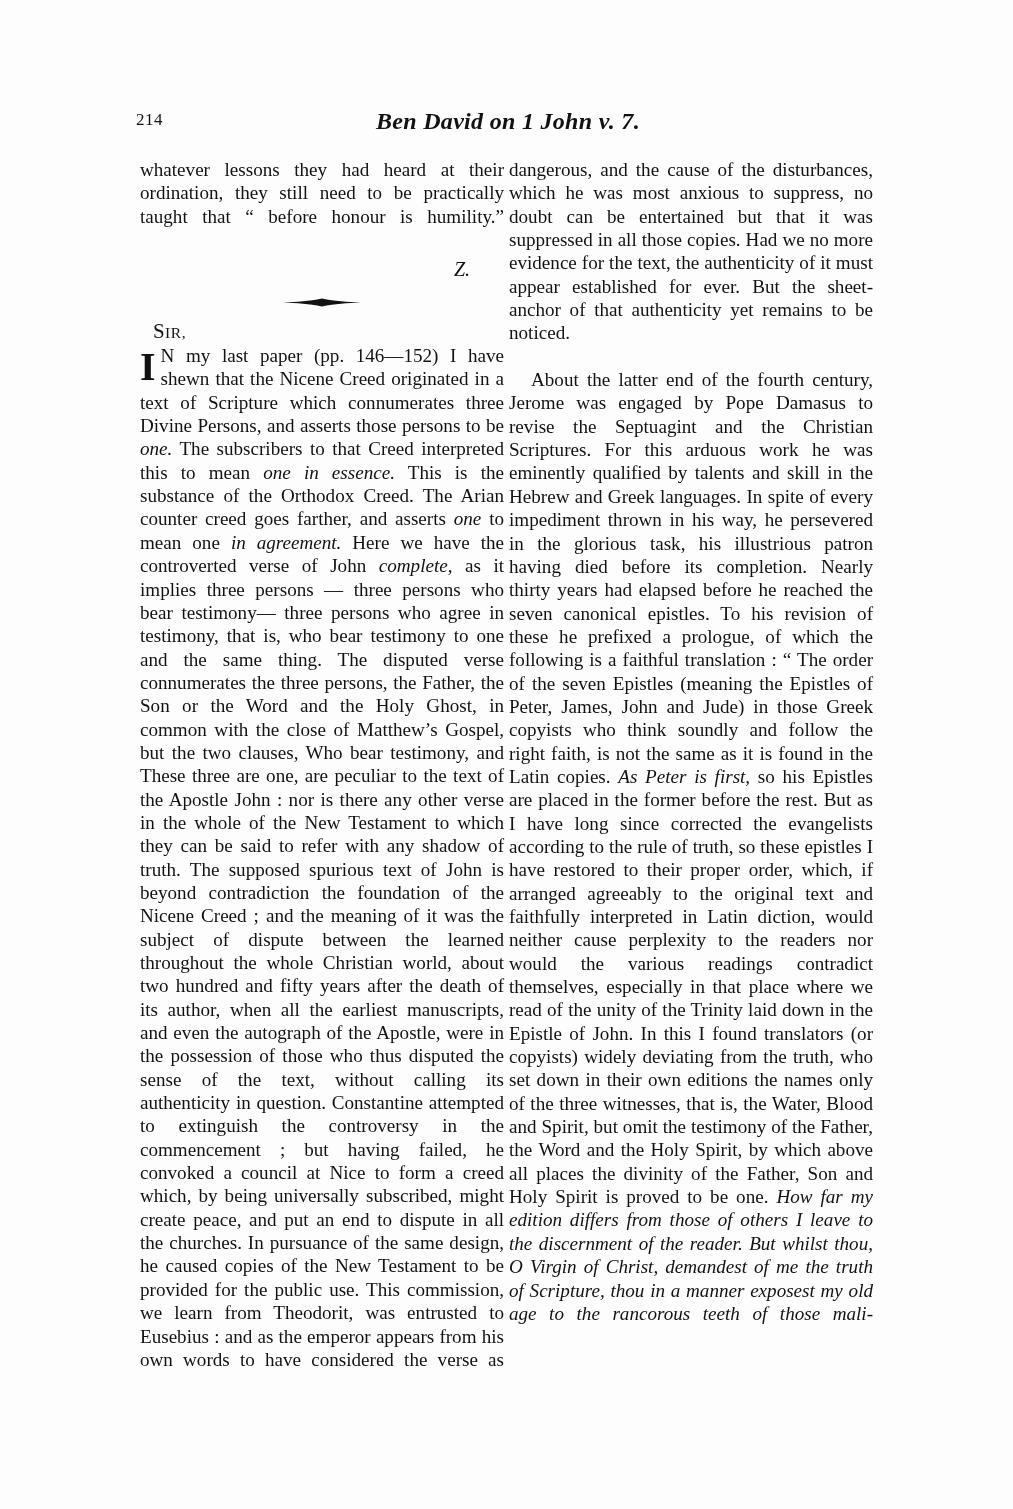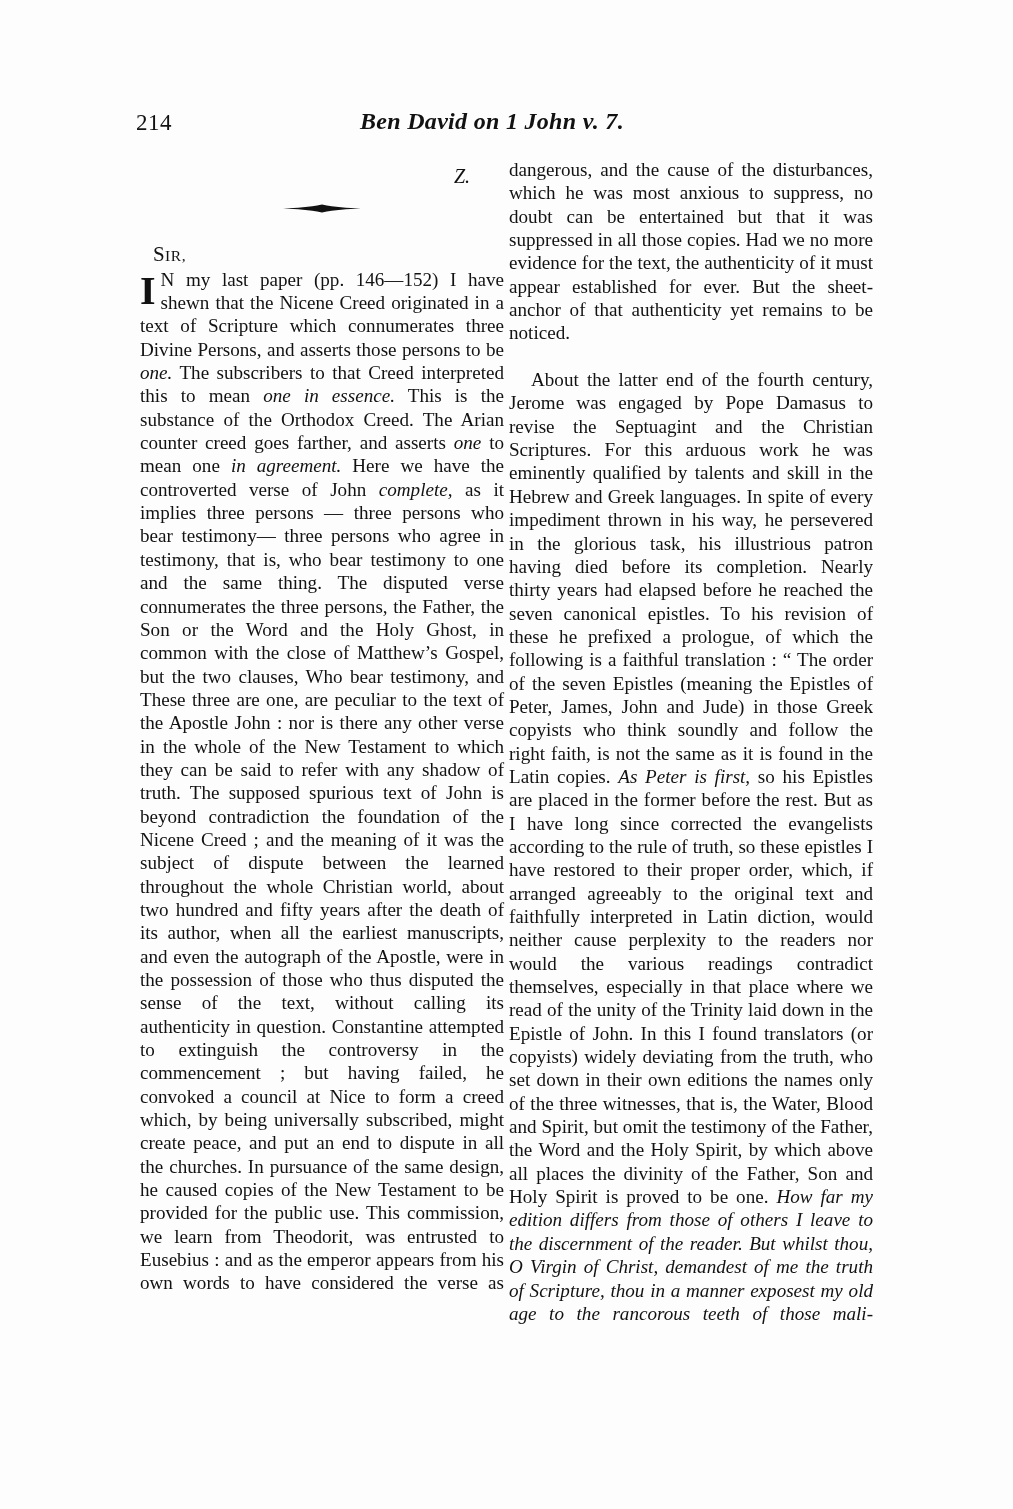--- a/index.html
+++ b/index.html
@@ -28,26 +28,26 @@
     position: absolute;
     top: 108px;
     left: 136px;
     width: 742px;
     height: 34px;
   }
   .folio {
     position: absolute;
     left: 0;
     top: 2px;
-    font-size: 23px;
+    font-size: 17px;
     letter-spacing: 0.5px;
   }
   .runhead {
     position: absolute;
-    left: 224px;
+    left: 240px;
     top: 0px;
     font-style: italic;
     font-size: 24px;
     font-weight: 600;
     letter-spacing: 0.3px;
     white-space: nowrap;
   }
 
   
   .col {
@@ -95,21 +95,21 @@
     position: absolute;
     left: 50%;
     top: 16px;
     transform: translateX(-50%);
     width: 78px;
     height: 9px;
   }
 
   
   .salutation {
-    margin-top: 17px;
+    margin-top: 0;
     padding-left: 13px;
     font-size: 19px;
     letter-spacing: 0.4px;
   }
   .salutation .sc-first { font-size: 21px; }
   .salutation .sc { font-size: 15.5px; letter-spacing: 0.6px; }
 
   
   .dropcap {
     float: left;
@@ -129,20 +129,21 @@
 
 <div class="page">
 
   <div class="head">
     <span class="folio">214</span>
     <span class="runhead">Ben David on 1 John v. 7.</span>
   </div>
 
   <div class="col col-left">
 
+    <p class="blk">whatever lessons they had heard at their ordination, they still need to be practically taught that “ before honour is humility.”</p>
 
     <div class="sig">Z.</div>
 
     <div class="ornament-wrap">
       <svg class="ornament" viewBox="0 0 78 9">
         <path d="M0 4.6 C 14 3.9, 26 3.4, 39 0.6 C 52 3.4, 64 3.9, 78 4.6 C 64 5.3, 52 5.8, 39 8.6 C 26 5.8, 14 5.3, 0 4.6 Z" fill="#121212"></path>
       </svg>
     </div>
 
     <div class="salutation">

